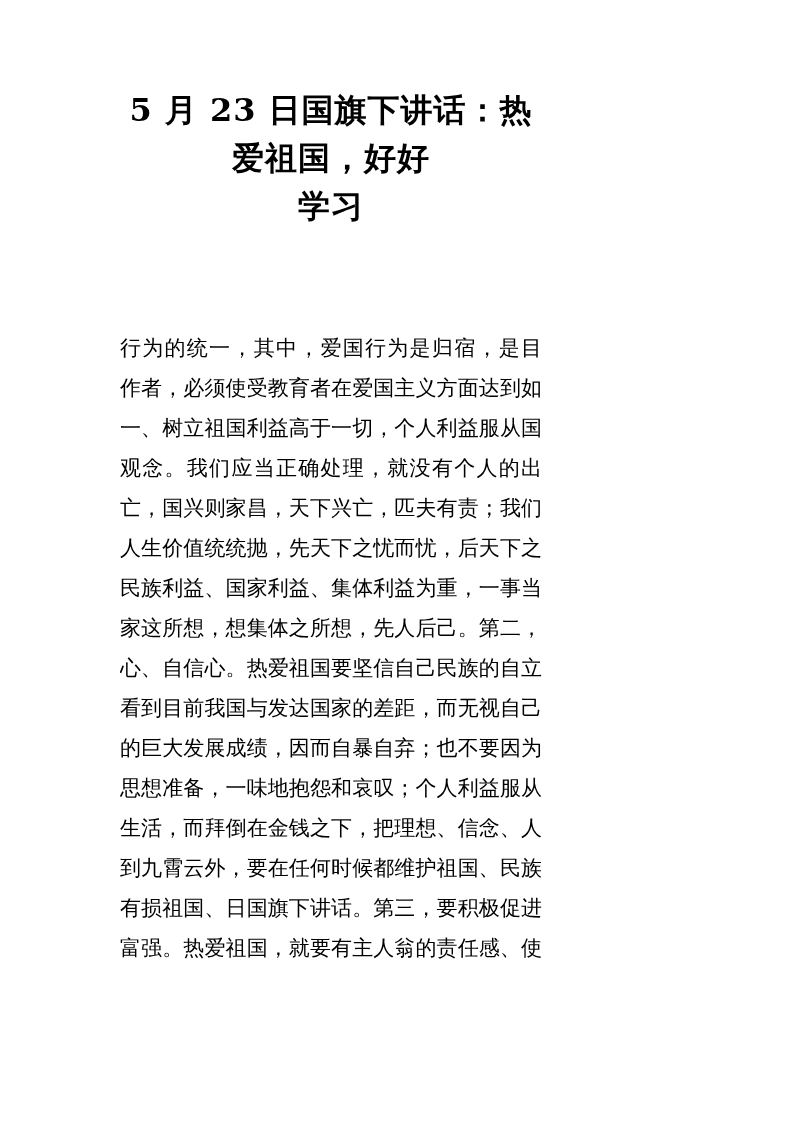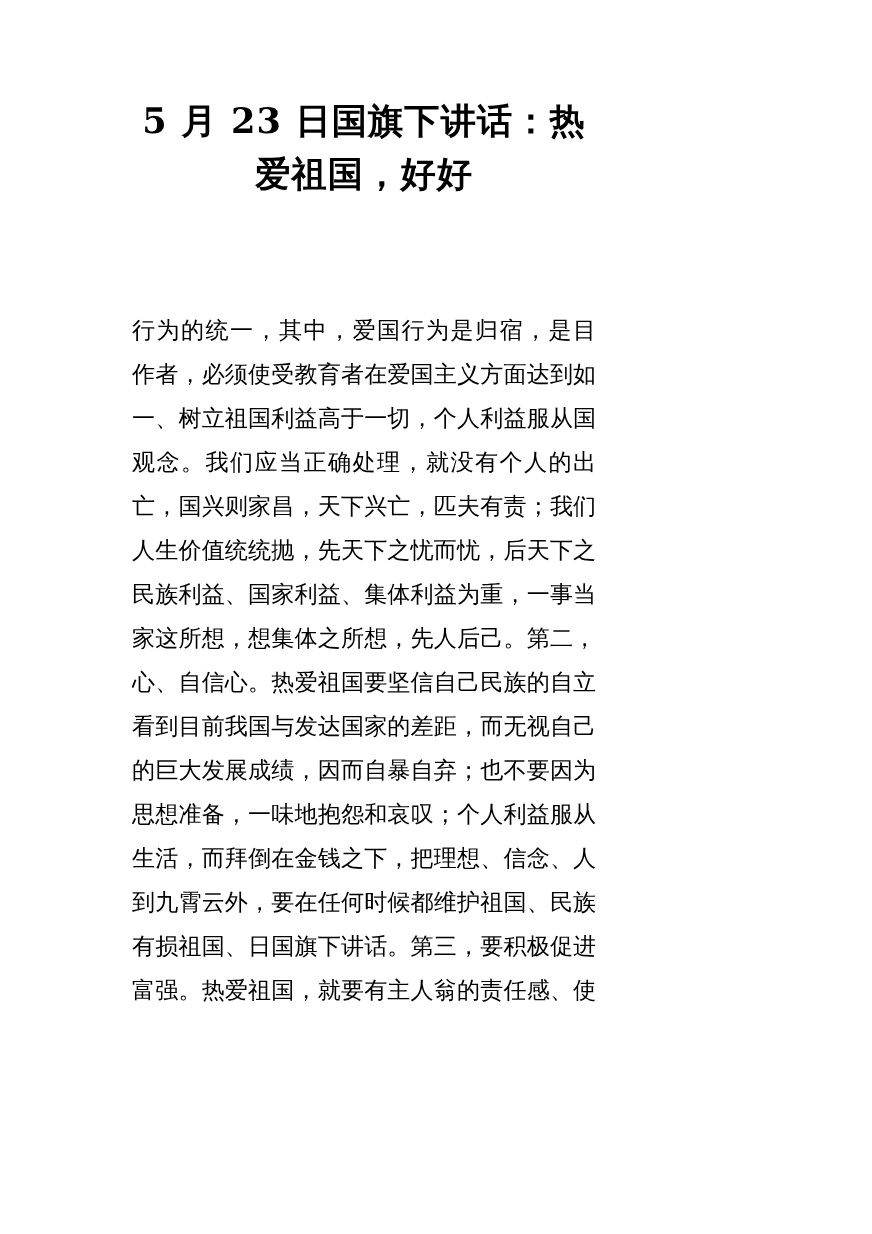--- a/index.html
+++ b/index.html
@@ -47,20 +47,21 @@
   .body-line.indent {
     padding-left: 44px;
   }
 </style>
 </head>
 <body>
 
 <div class="page">
   <h1 class="doc-title">
       <div class="title-line">5 月 23 日国旗下讲话：热爱祖国，好好</div>
+      <div class="title-line">学习</div>
     </h1>
 
   <div class="doc-body">
       <div class="body-line">行为的统一，其中，爱国行为是归宿，是目的。做为教育工</div>
       <div class="body-line">作者，必须使受教育者在爱国主义方面达到如下基本要求：</div>
       <div class="body-line">一、树立祖国利益高于一切，个人利益服从国家利益的思想</div>
       <div class="body-line">观念。我们应当正确处理，就没有个人的出路。国破则家</div>
       <div class="body-line">亡，国兴则家昌，天下兴亡，匹夫有责；我们应当正确处理</div>
       <div class="body-line">人生价值统统抛，先天下之忧而忧，后天下之乐而乐，以</div>
       <div class="body-line">民族利益、国家利益、集体利益为重，一事当前，做到想国</div>

